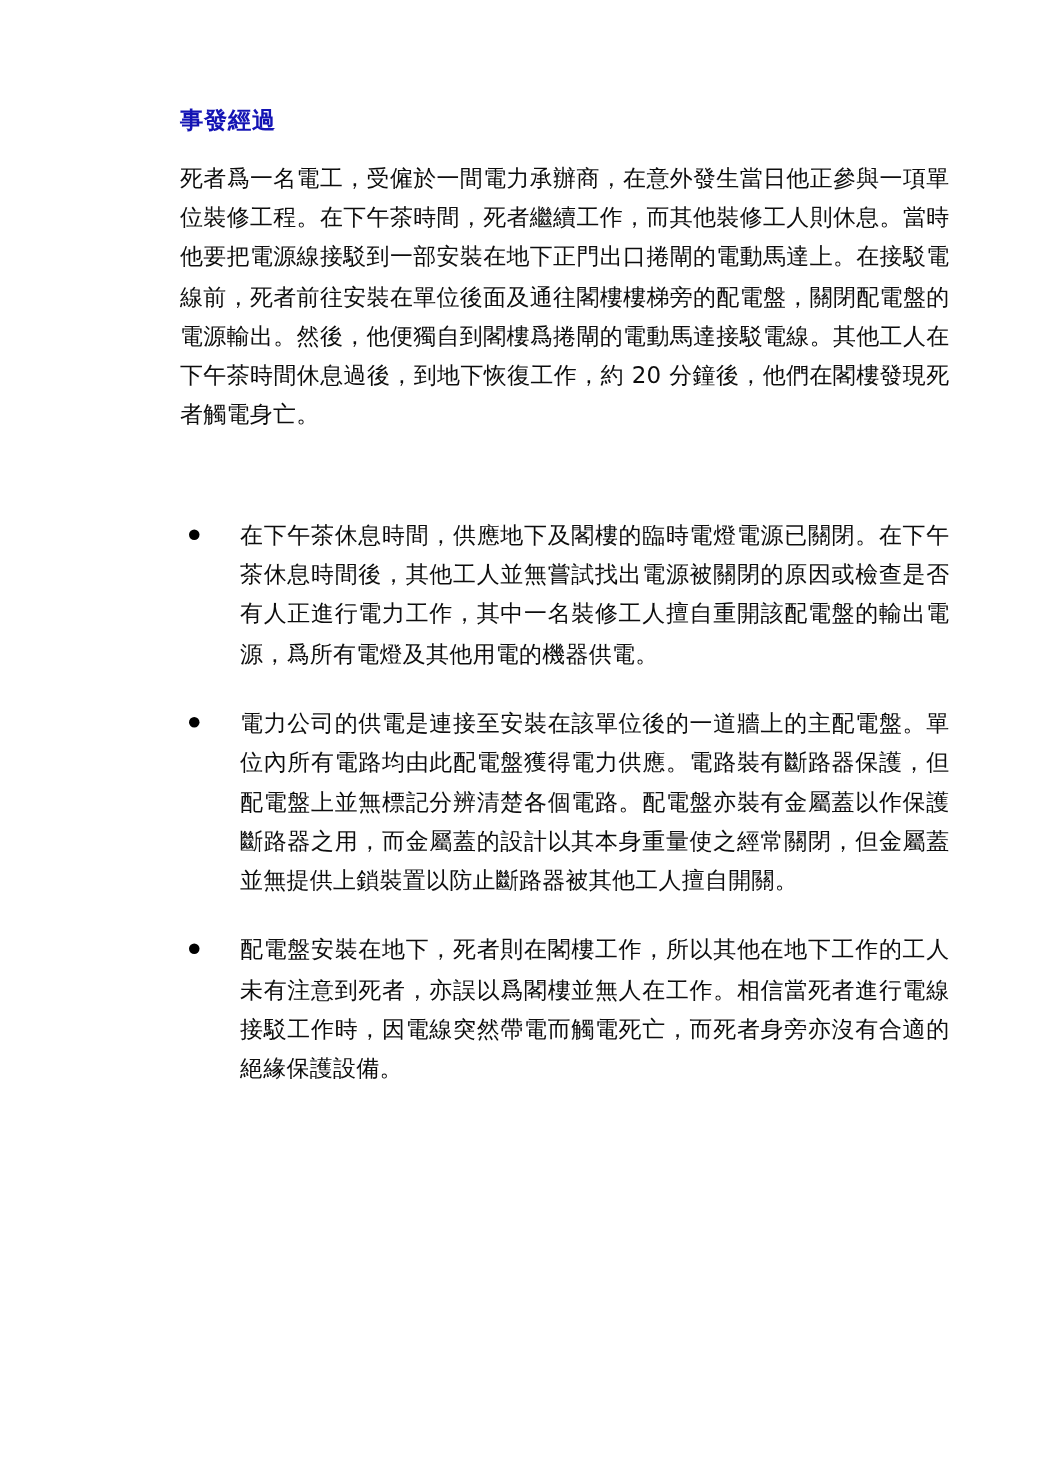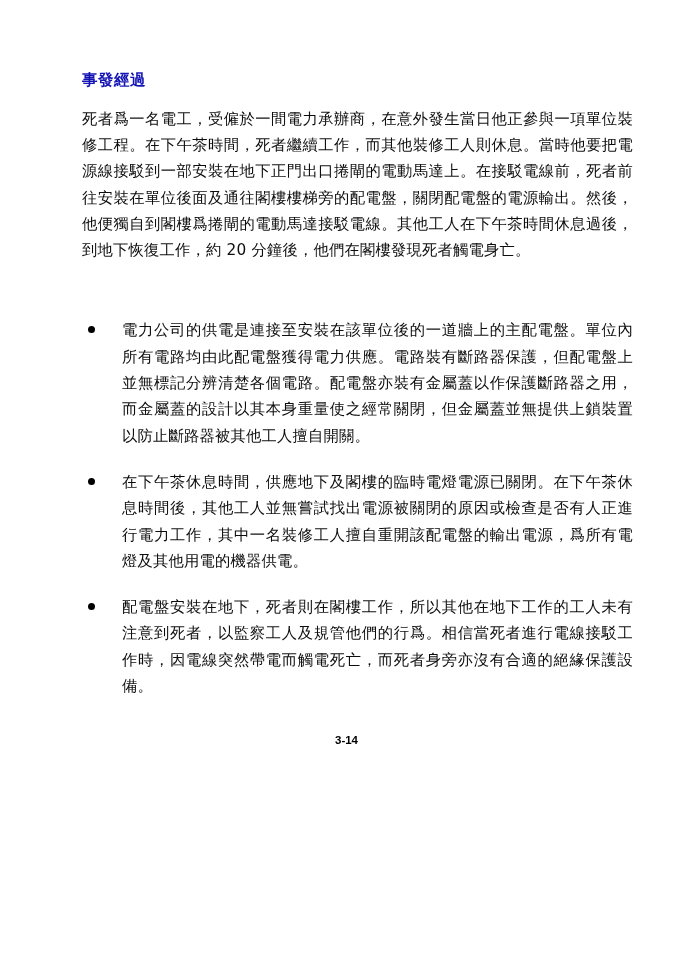--- a/index.html
+++ b/index.html
@@ -12,21 +12,21 @@
     background: #ffffff;
     font-family: "DejaVu Sans", "Liberation Sans", sans-serif;
     color: #000000;
     overflow: hidden;
   }
   .page {
     position: relative;
     width: 693px;
     height: 764px;
     box-sizing: border-box;
-    padding: 70px 60px 0 82px;
+    padding: 70px 60px 0 120px;
   }
   .section-heading {
     color: #1414b4;
     font-size: 15.5px;
     font-weight: bold;
     letter-spacing: 0.5px;
     margin: 0 0 14px 0;
     line-height: 1.4;
   }
   .body-para {
@@ -89,27 +89,26 @@
   <h2 class="section-heading">事發經過</h2>
 
   <p class="body-para">死者爲一名電工，受僱於一間電力承辦商，在意外發生當日他正參與一項單位裝修工程。在下午茶時間，死者繼續工作，而其他裝修工人則休息。當時他要把電源線接駁到一部安裝在地下正門出口捲閘的電動馬達上。在接駁電線前，死者前往安裝在單位後面及通往閣樓樓梯旁的配電盤，關閉配電盤的電源輸出。然後，他便獨自到閣樓爲捲閘的電動馬達接駁電線。其他工人在下午茶時間休息過後，到地下恢復工作，約 20 分鐘後，他們在閣樓發現死者觸電身亡。</p>
 
   <div class="section-gap"></div>
 
 
   <ul class="bullet-list">
     <li class="bullet-item">
       <span class="bullet-dot"></span>
+      <span>在下午茶休息時間，供應地下及閣樓的臨時電燈電源已關閉。在下午茶休息時間後，其他工人並無嘗試找出電源被關閉的原因或檢查是否有人正進行電力工作，其中一名裝修工人擅自重開該配電盤的輸出電源，爲所有電燈及其他用電的機器供電。</span>
+    </li>
+    <li class="bullet-item">
+      <span class="bullet-dot"></span>
       <span>電力公司的供電是連接至安裝在該單位後的一道牆上的主配電盤。單位內所有電路均由此配電盤獲得電力供應。電路裝有斷路器保護，但配電盤上並無標記分辨清楚各個電路。配電盤亦裝有金屬蓋以作保護斷路器之用，而金屬蓋的設計以其本身重量使之經常關閉，但金屬蓋並無提供上鎖裝置以防止斷路器被其他工人擅自開關。</span>
     </li>
     <li class="bullet-item">
       <span class="bullet-dot"></span>
-      <span>在下午茶休息時間，供應地下及閣樓的臨時電燈電源已關閉。在下午茶休息時間後，其他工人並無嘗試找出電源被關閉的原因或檢查是否有人正進行電力工作，其中一名裝修工人擅自重開該配電盤的輸出電源，爲所有電燈及其他用電的機器供電。</span>
-    </li>
-    <li class="bullet-item">
-      <span class="bullet-dot"></span>
-      <span>配電盤安裝在地下，死者則在閣樓工作，所以其他在地下工作的工人未有注意到死者，以監察工人及規管他們的行爲。相信當死者進行電線接駁工作時，因電線突然帶電而觸電死亡，而死者身旁亦沒有合適的絕緣保護設備。</span>
+      <span>配電盤安裝在地下，死者則在閣樓工作，所以其他在地下工作的工人未有注意到死者，亦誤以爲閣樓並無人在工作。相信當死者進行電線接駁工作時，因電線突然帶電而觸電死亡，而死者身旁亦沒有合適的絕緣保護設備。</span>
     </li>
   </ul>
 
-  <div class="page-number">3-14</div>
 
 </div>
 
 </body></html>

